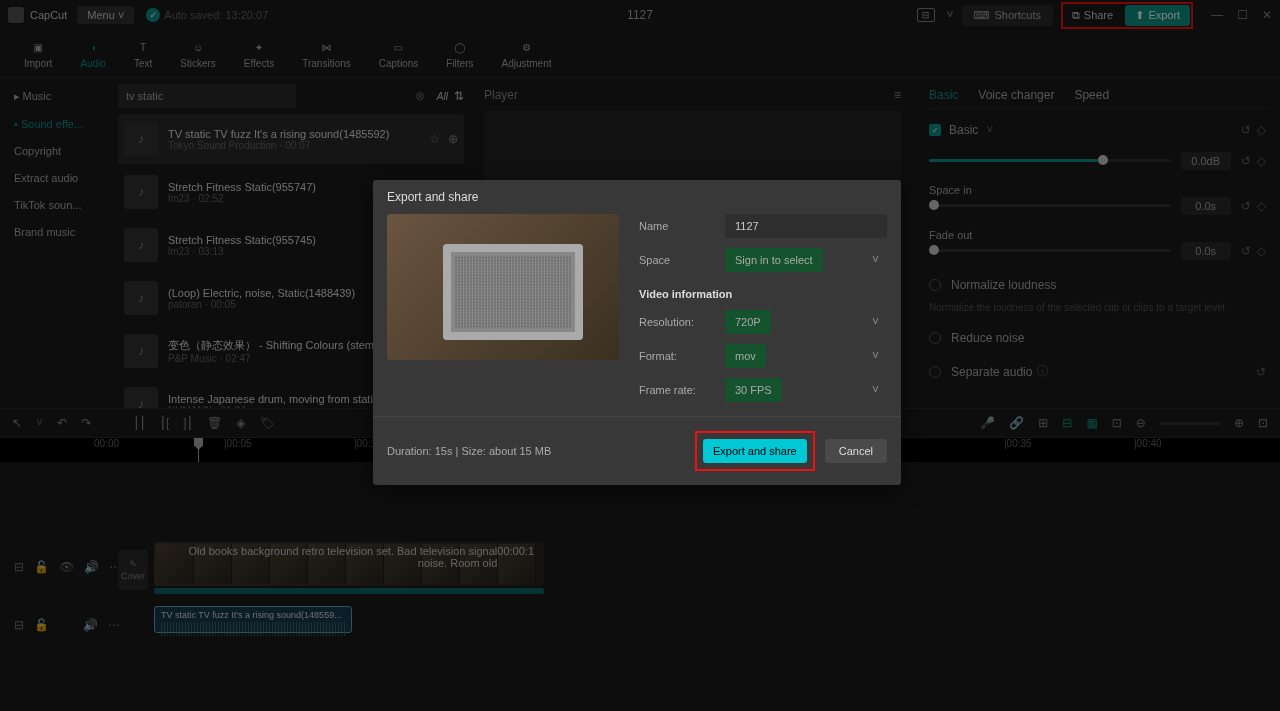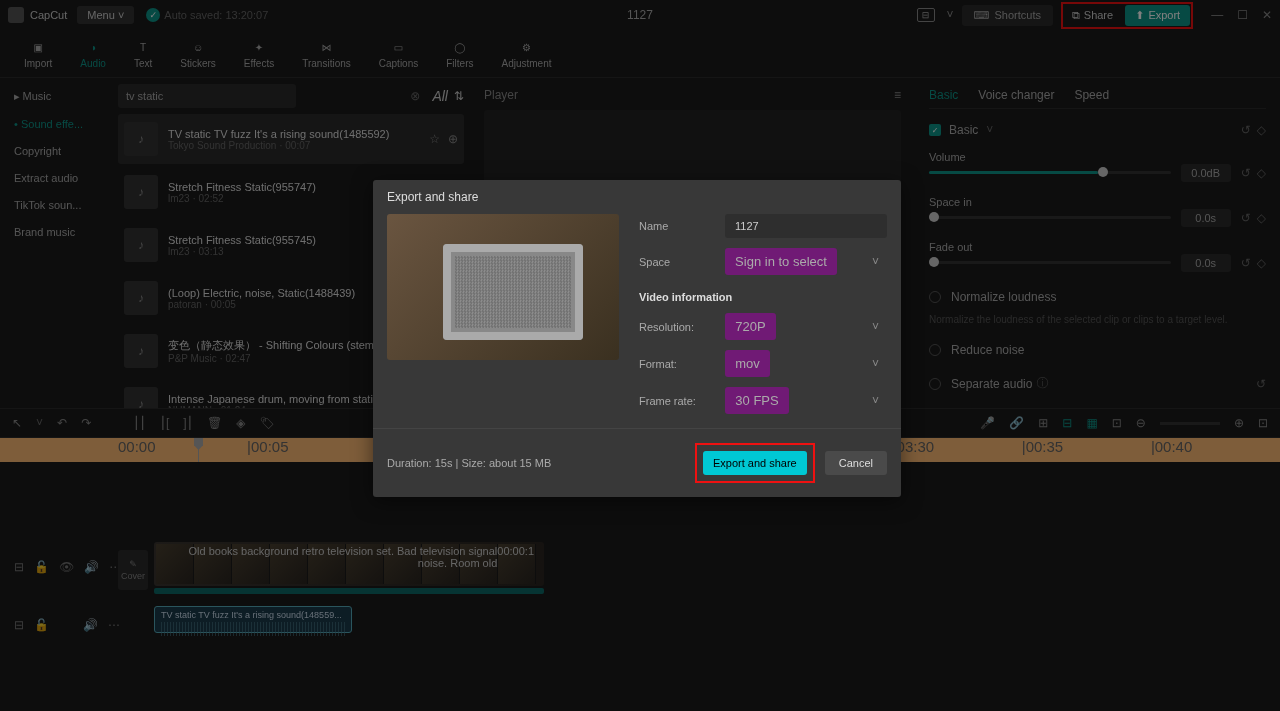--- a/index.html
+++ b/index.html
@@ -38,21 +38,21 @@
 .left-sidebar { width: 112px; background: #1a1a1a; padding: 6px 4px; }
 .side-item { padding: 6px 10px; color: #aaa; font-size: 11px; border-radius: 3px; margin-bottom: 3px; cursor: pointer; }
 .side-item.active { color: #0d9488; }
 
 
 .sound-col { width: 358px; background: #1a1a1a; padding: 6px; }
 .search-row { display: flex; gap: 6px; align-items: center; margin-bottom: 6px; }
 .search-input { flex: 1; background: #2a2a2a; border: none; padding: 6px 28px 6px 8px; color: #aaa; border-radius: 3px; font-size: 11px; }
 .search-wrap { position: relative; flex: 1; }
 .search-clear { position: absolute; right: 6px; top: 50%; transform: translateY(-50%); color: #666; cursor: pointer; }
-.all-label { font-size: 14px; color: #ccc; font-style: italic; }
+.all-label { font-size: 10px; color: #ccc; font-style: italic; }
 .sort-icon { color: #ccc; cursor: pointer; }
 .sound-item { display: flex; align-items: center; gap: 10px; padding: 8px 6px; border-radius: 3px; margin-bottom: 3px; }
 .sound-item.selected { background: #2a2a2a; }
 .sound-thumb { width: 34px; height: 34px; background: #333; border-radius: 3px; display: flex; align-items: center; justify-content: center; color: #888; }
 .sound-info { flex: 1; min-width: 0; }
 .sound-title { color: #ddd; font-size: 11px; white-space: nowrap; overflow: hidden; text-overflow: ellipsis; }
 .sound-meta { color: #666; font-size: 10px; }
 .sound-actions { display: flex; gap: 8px; color: #888; }
 
 
@@ -76,21 +76,21 @@
 .slider-handle { width: 10px; height: 10px; background: #ccc; border-radius: 50%; position: absolute; top: -4px; }
 .val-box { background: #2a2a2a; color: #aaa; padding: 3px 6px; border-radius: 3px; font-size: 11px; min-width: 50px; text-align: center; }
 .control-icons { display: flex; gap: 6px; color: #666; font-size: 12px; align-items: center; }
 .slider-container { display: flex; align-items: center; gap: 10px; }
 .help-text { color: #555; font-size: 10px; margin-top: 3px; }
 
 
 .timeline { position: absolute; bottom: 0; left: 0; right: 0; height: 303px; background: #1a1a1a; z-index: 1; }
 .timeline-toolbar { height: 30px; background: #1a1a1a; border-top: 1px solid #2a2a2a; border-bottom: 1px solid #2a2a2a; display: flex; align-items: center; padding: 0 12px; gap: 14px; color: #888; }
 .timeline-toolbar .spacer { flex: 1; }
-.time-ruler { height: 24px; background: #fdba74; position: relative; padding-left: 118px; display: flex; color: #666; font-size: 15px; }
+.time-ruler { height: 24px; background: #000000; position: relative; padding-left: 94px; display: flex; color: #666; font-size: 10px; }
 .time-mark { width: 130px; }
 .playhead { position: absolute; left: 198px; top: 0; bottom: 0; width: 1px; background: #aaa; }
 .playhead::before { content: ''; position: absolute; top: 0; left: -4px; width: 9px; height: 12px; background: #aaa; clip-path: polygon(0 0, 100% 0, 100% 60%, 50% 100%, 0 60%); }
 .tracks { position: relative; padding: 80px 0 0 154px; }
 .track-controls { position: absolute; left: 0; width: 154px; display: flex; align-items: center; gap: 10px; padding: 0 14px; color: #777; }
 .track-controls.t1 { top: 98px; }
 .track-controls.t2 { top: 156px; }
 .cover-box { position: absolute; left: 118px; top: 88px; width: 30px; height: 40px; background: #2a2a2a; border-radius: 3px; display: flex; flex-direction: column; align-items: center; justify-content: center; color: #888; font-size: 9px; gap: 2px; }
 .video-clip { height: 44px; width: 390px; background: linear-gradient(90deg, #3a3530 0%, #2a2520 100%); border-radius: 3px; display: flex; align-items: center; padding: 2px; position: relative; }
 .video-clip-label { position: absolute; top: 3px; left: 6px; right: 10px; color: #ccc; font-size: 11px; display: flex; justify-content: space-between; text-align: right; }
@@ -105,21 +105,21 @@
 .modal { position: absolute; left: 373px; top: 180px; width: 528px; background: #383838; border-radius: 3px; z-index: 20; box-shadow: 0 4px 20px rgba(0,0,0,0.5); }
 .modal-header { padding: 10px 14px; color: #ddd; font-size: 12px; }
 .modal-body { display: flex; padding: 0 14px 14px; gap: 20px; }
 .modal-preview { width: 250px; height: 146px; background: linear-gradient(135deg, #6a5540, #3a3020); border-radius: 3px; position: relative; overflow: hidden; }
 .tv-screen { position: absolute; left: 56px; top: 30px; width: 140px; height: 96px; background: #888; border-radius: 4px; box-shadow: inset 0 0 0 8px #aaa; }
 .tv-static { position: absolute; inset: 12px; background: repeating-conic-gradient(#666 0% 25%, #999 0% 50%) 50% / 3px 3px; }
 .modal-form { flex: 1; display: flex; flex-direction: column; gap: 10px; }
 .form-row { display: flex; align-items: center; gap: 10px; }
 .form-label { width: 76px; color: #aaa; font-size: 11px; }
 .form-input { flex: 1; background: #2e2e2e; border: none; padding: 6px 10px; color: #ccc; border-radius: 3px; font-size: 11px; }
-.form-select { flex: 1; background: #701a75; border: none; padding: 6px 10px; color: #aaa; border-radius: 3px; font-size: 13px; appearance: none; position: relative; text-align: center; }
+.form-select { flex: 1; background: #14532d; border: none; padding: 6px 10px; color: #aaa; border-radius: 3px; font-size: 11px; appearance: none; position: relative; }
 .select-wrap { flex: 1; position: relative; }
 .select-wrap::after { content: '˅'; position: absolute; right: 8px; top: 50%; transform: translateY(-50%); color: #888; pointer-events: none; }
 .form-heading { color: #ddd; font-size: 11px; font-weight: 600; margin-top: 6px; }
 .modal-footer { display: flex; align-items: center; padding: 14px; border-top: 1px solid #444; }
 .footer-info { color: #aaa; font-size: 11px; flex: 1; }
 .export-highlight { border: 2px solid #e11; padding: 6px; display: flex; align-items: center; }
 .btn-primary { background: #00c8d4; color: #000; border: none; padding: 6px 10px; border-radius: 3px; font-size: 11px; font-weight: 500; cursor: pointer; }
 .btn-cancel { background: #4a4a4a; color: #ddd; border: none; padding: 6px 14px; border-radius: 3px; font-size: 11px; margin-left: 10px; cursor: pointer; }
 .icon-btn { cursor: pointer; color: #888; }
 </style>
@@ -283,21 +283,20 @@
     <div class="basic-header">
       <span class="checkbox-sq">✓</span>
       <span>Basic</span>
       <span style="color:#666">˅</span>
       <span style="margin-left:auto" class="control-icons">
           <span>↺</span>
           <span>◇</span>
         </span>
     </div>
     <div class="slider-row">
-      <div class="prop-label">Volume</div>
       <div class="slider-container">
         <div class="slider-track">
             <div class="slider-fill" style="width:70%"></div>
             <div class="slider-handle" style="left:70%"></div>
           </div>
         <span class="val-box">0.0dB</span>
         <span class="control-icons">
             <span>↺</span>
             <span>◇</span>
           </span>

